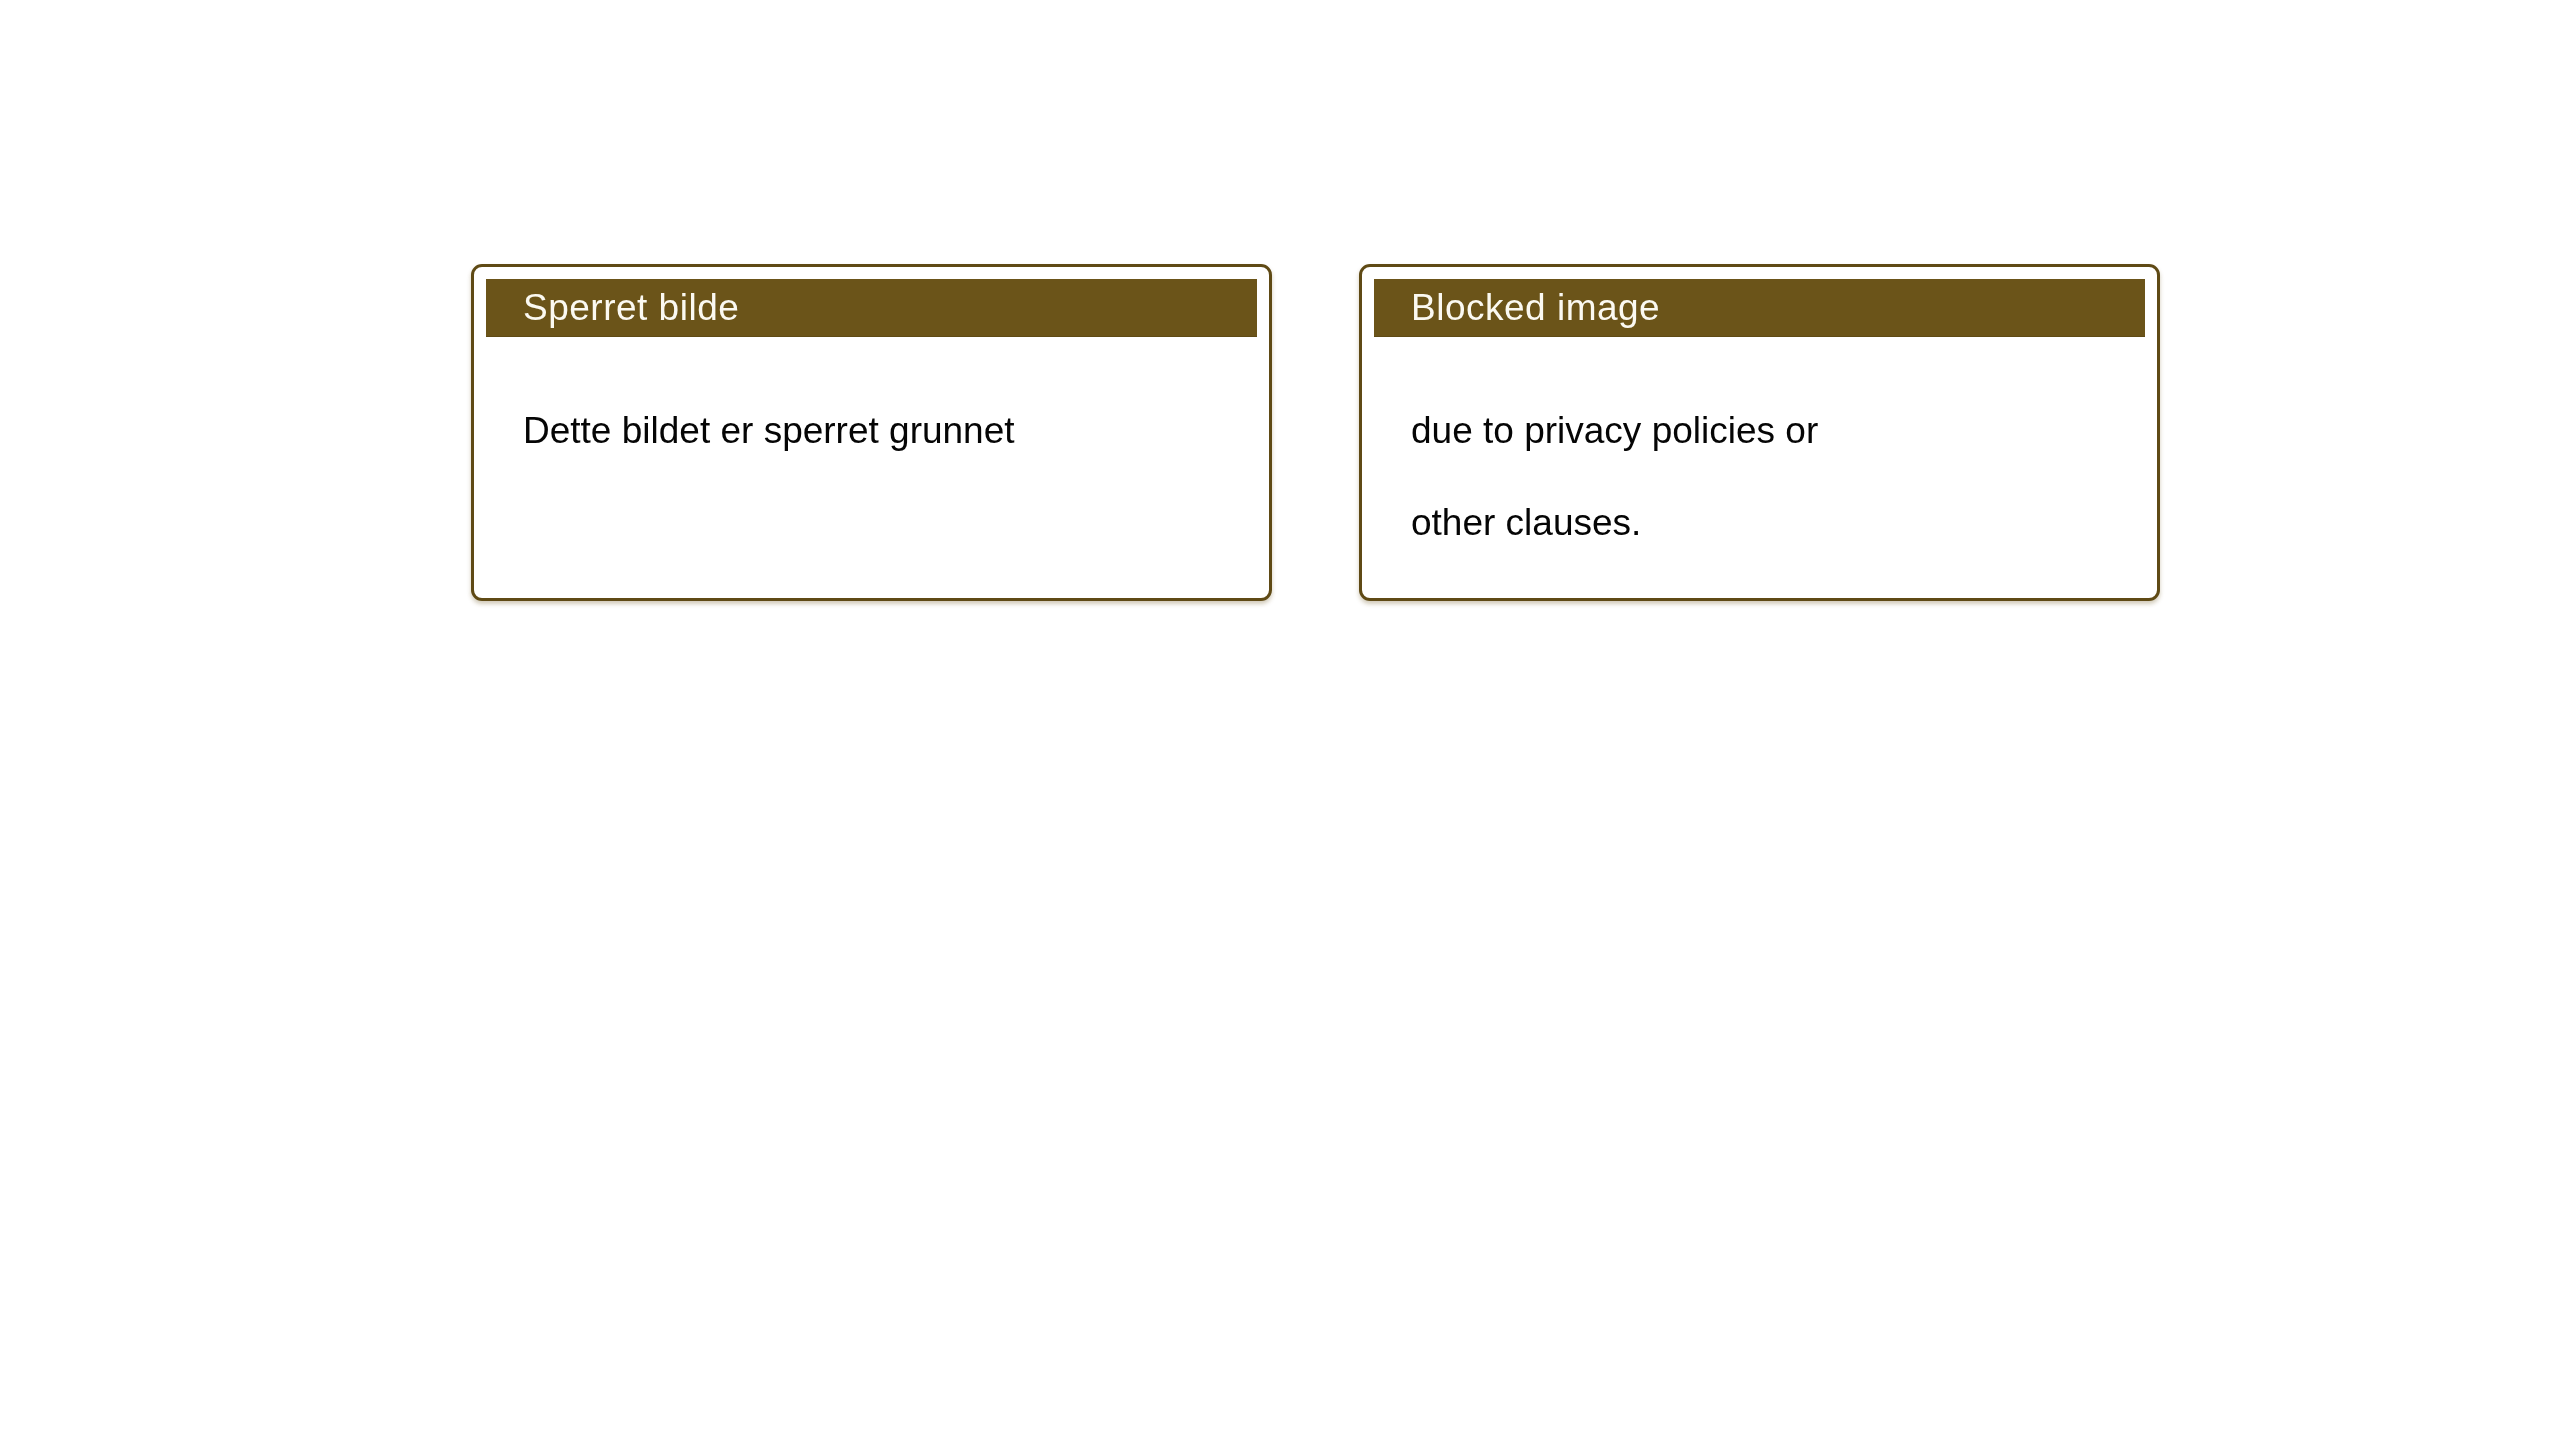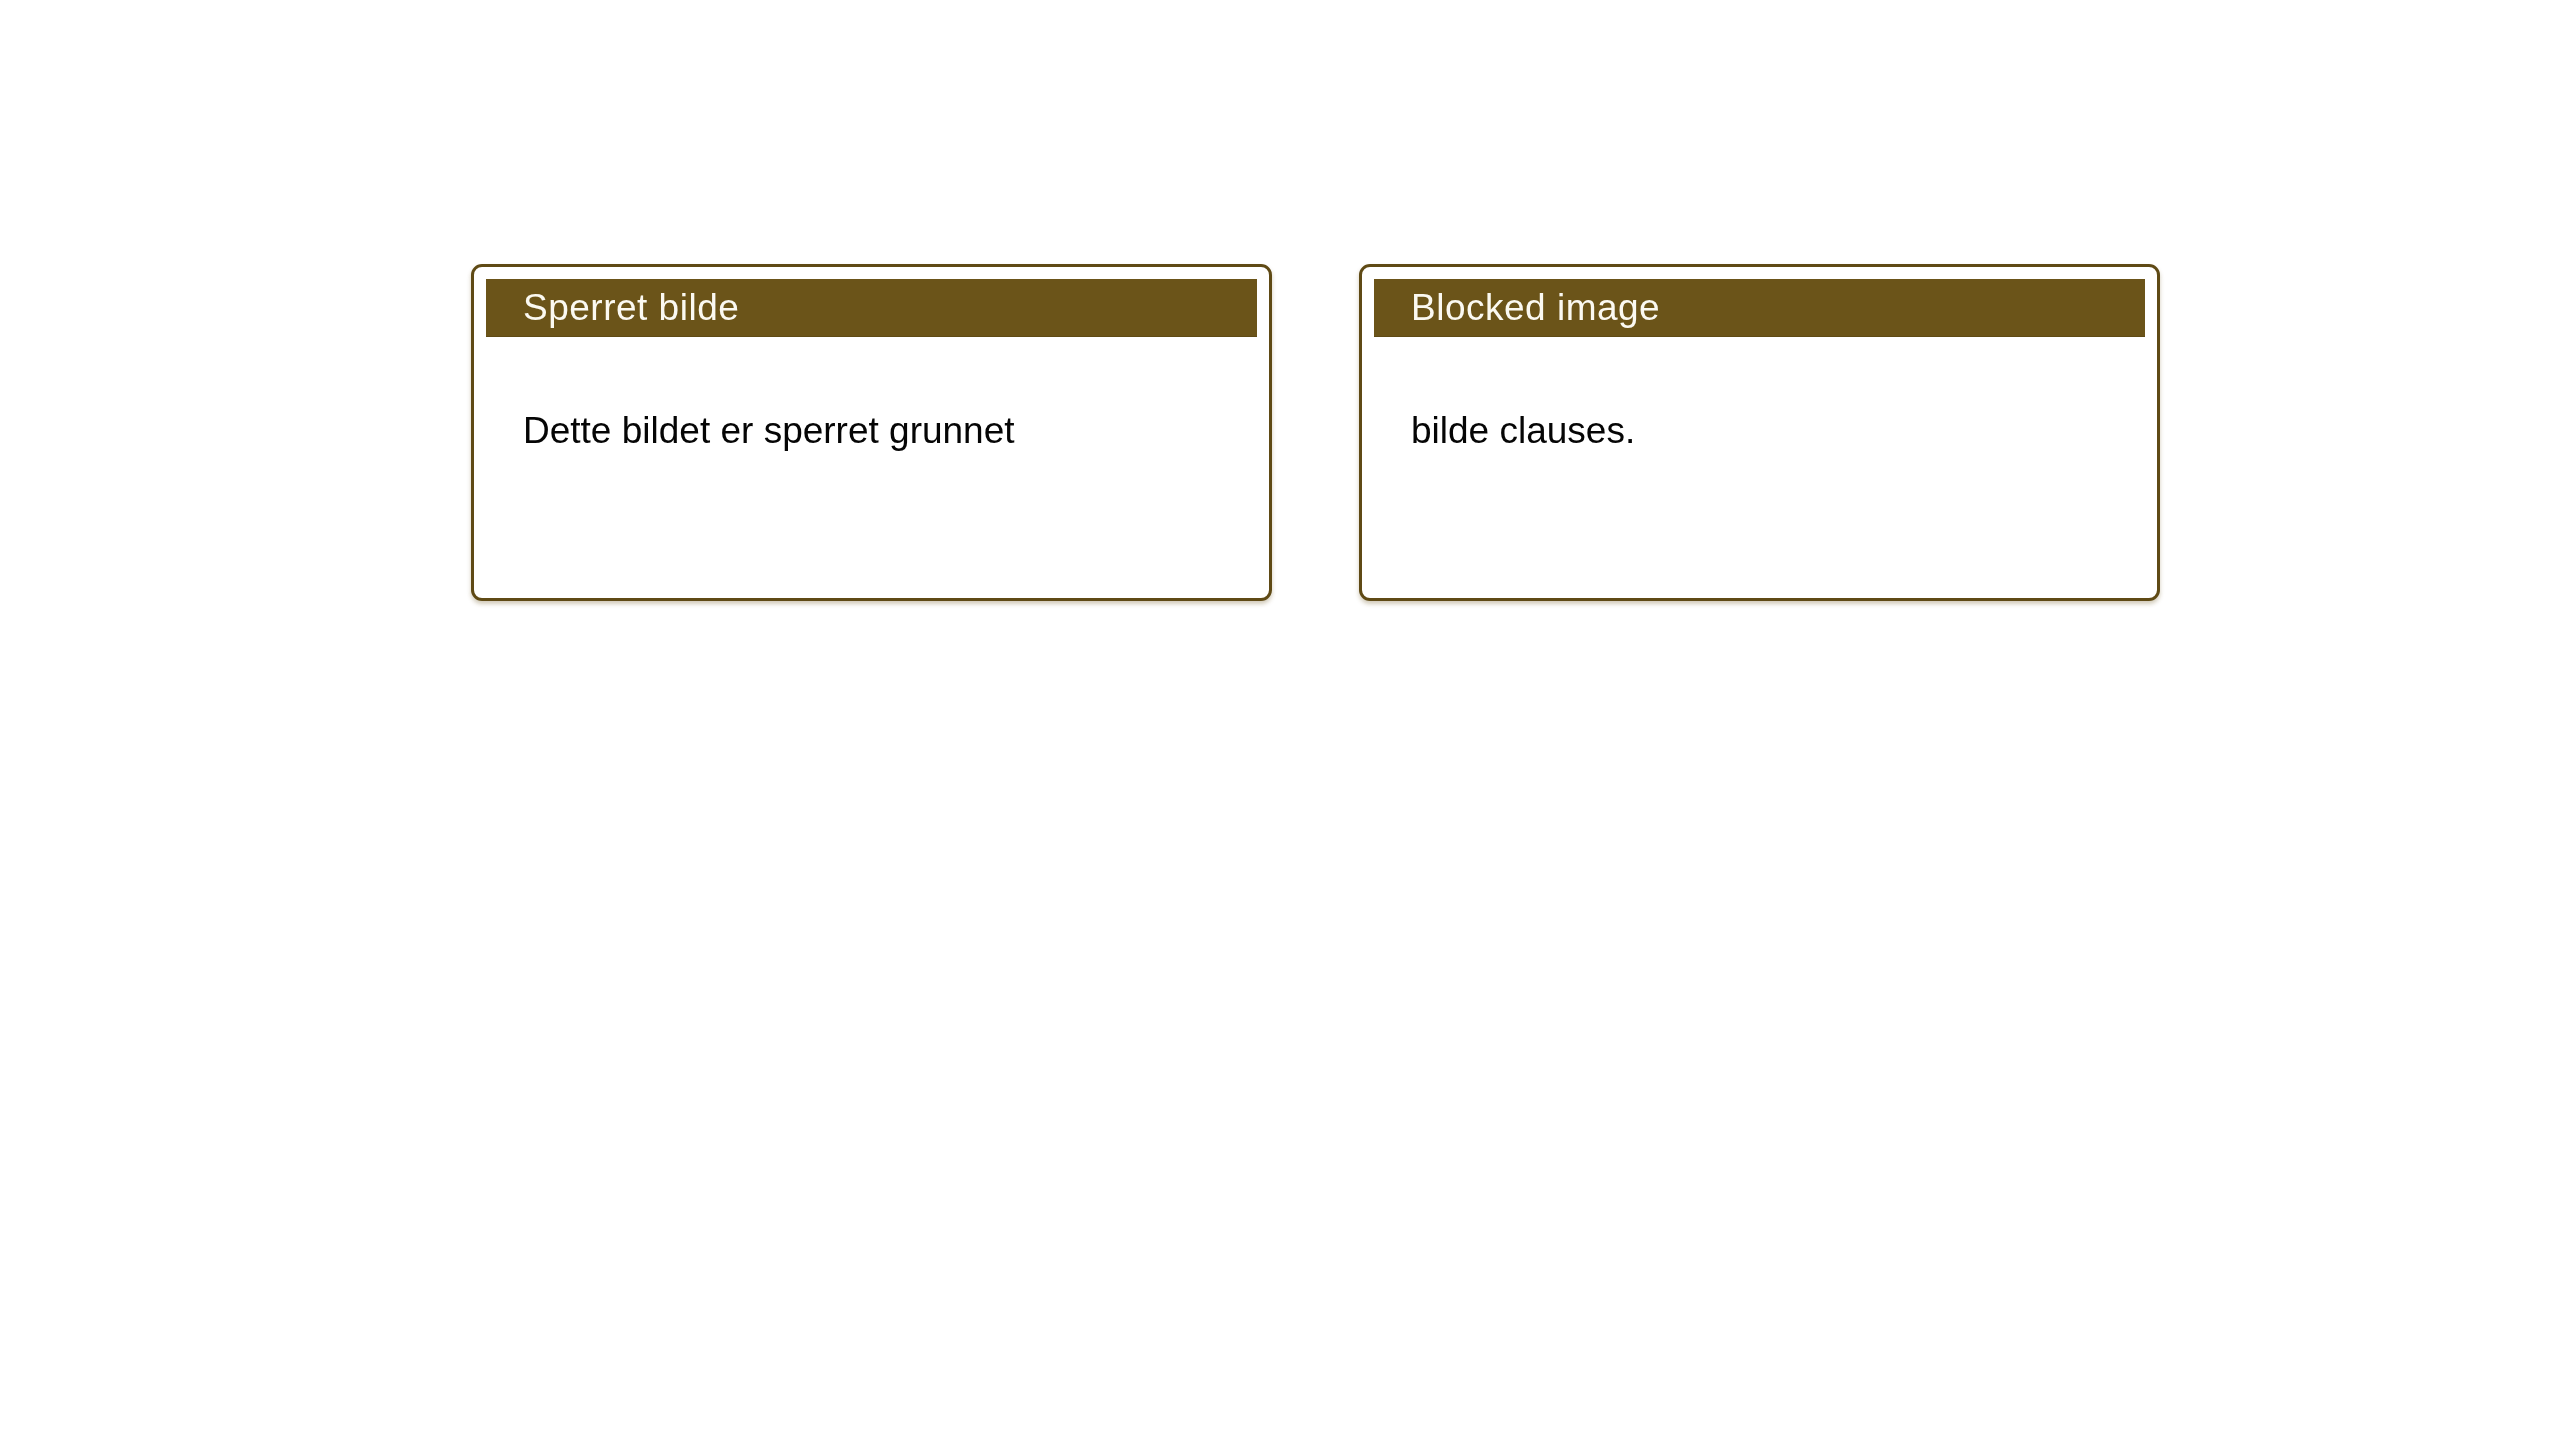--- a/index.html
+++ b/index.html
@@ -72,17 +72,18 @@
     <div class="card-body">
       <div class="body-line">Dette bildet er sperret grunnet</div>
     </div>
   </section>
 
   <section class="card card-2">
     <header class="card-header">
       <span class="card-title">Blocked image</span>
     </header>
     <div class="card-body">
-      <div class="body-line">bilde clauses.</div>
+      <div class="body-line">due to privacy policies or</div>
+      <div class="body-line">other clauses.</div>
     </div>
   </section>
 
 </div>
 
 </body></html>

